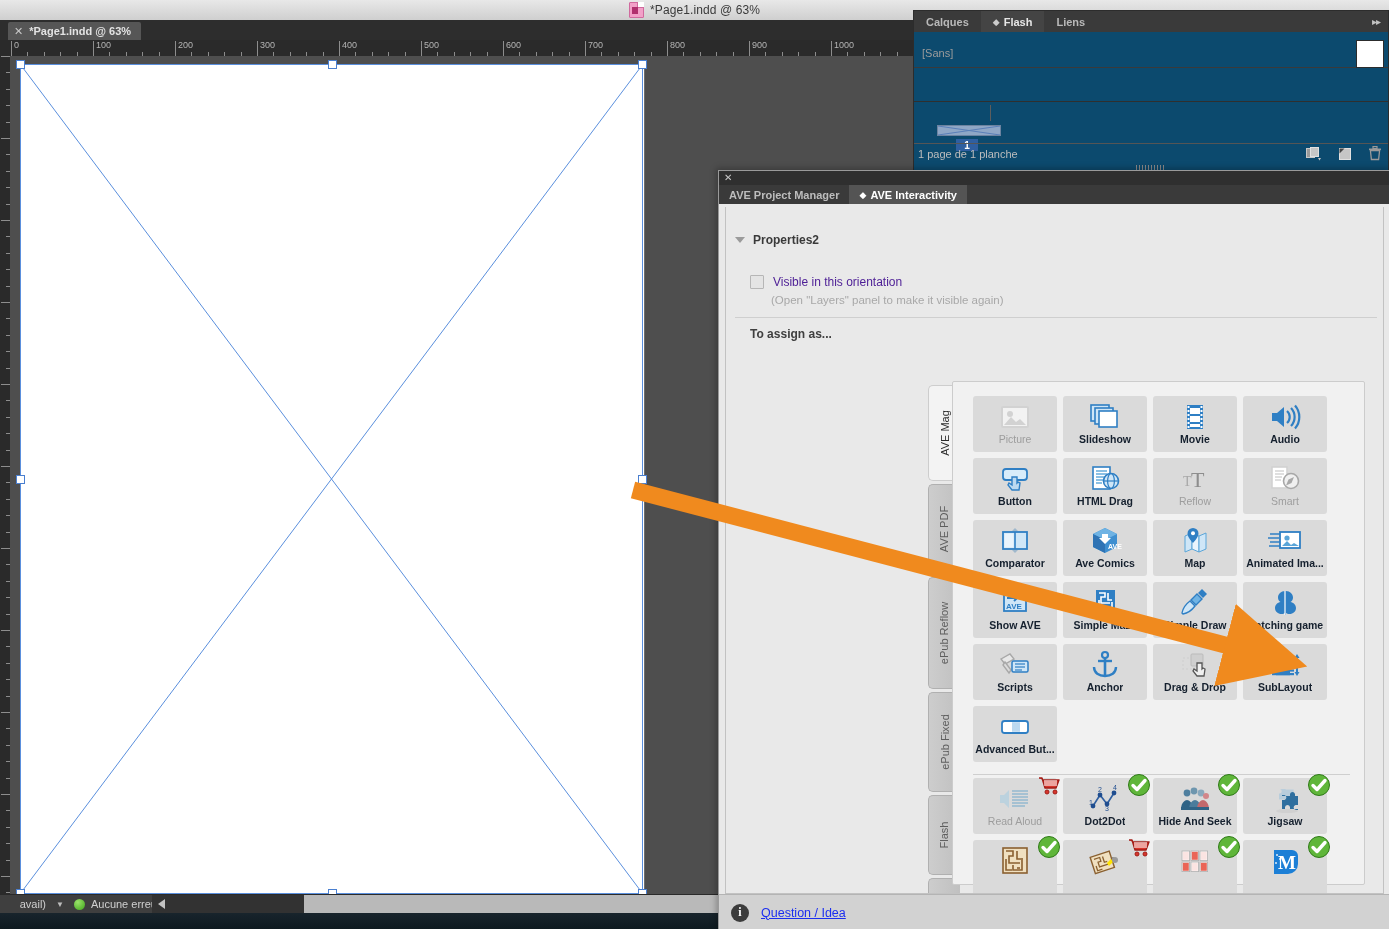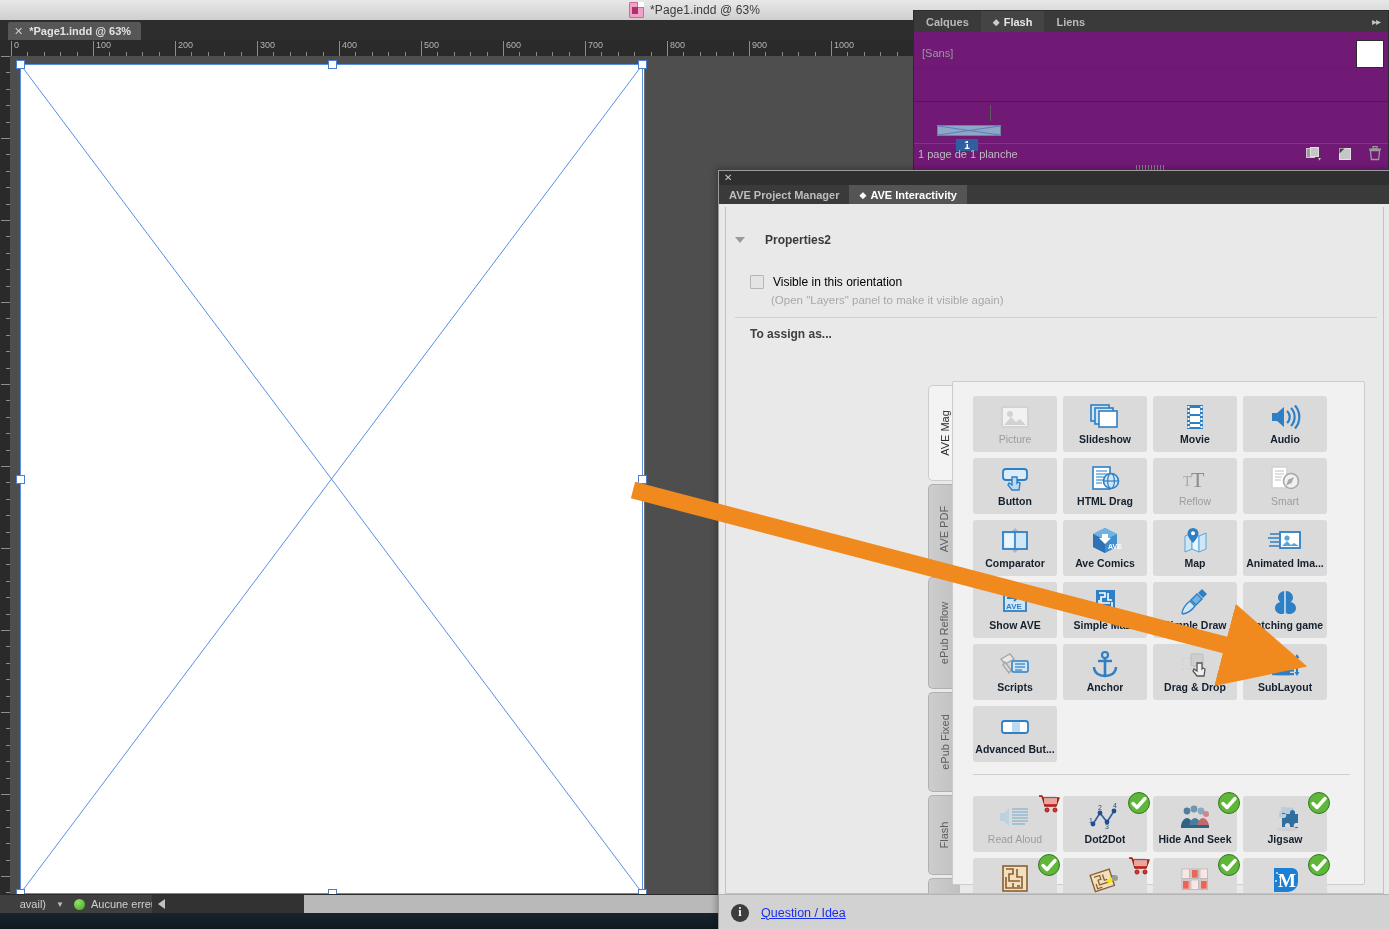--- a/index.html
+++ b/index.html
@@ -116,21 +116,21 @@
     border-right:7px solid #c2c2c2;
   }
   #hscroll .thumb{
     position:absolute;left:152px;top:0;width:1085px;height:18px;background:#b9b9b9;
   }
   #id-bottomedge{left:0;bottom:0;width:1389px;height:16px;
     background:linear-gradient(#18242c,#0e1a20);}
 
   
   #pages-panel{
-    right:0;top:10px;width:474px;height:159px;background:#701a75;
+    right:0;top:10px;width:474px;height:159px;background:#0c4a6e;
     border:1px solid #2c2c2c;
   }
   #pages-tabs{
     position:absolute;left:0;top:0;width:100%;height:21px;background:#3a3a3a;
     display:flex;align-items:flex-end;
   }
   .ptab{
     height:21px;padding:0 12px;display:flex;align-items:center;
     font-size:11px;font-weight:bold;color:#b9b9b9;
   }
@@ -209,32 +209,32 @@
     position:absolute;left:6px;top:36px;right:6px;bottom:36px;background:#e9e9e9;
     border:1px solid #c2c2c2;border-top:none;overflow:hidden;
   }
   #ave-selbar{
     position:absolute;left:0;top:0;width:100%;height:20px;
     background:linear-gradient(#a0a0a0,#8c8c8c);
     display:flex;align-items:center;padding-left:9px;box-sizing:border-box;
     color:#ffffff;font-size:11px;font-weight:bold;text-shadow:0 1px 0 rgba(0,0,0,.35);
   }
   #ave-props{
-    position:absolute;left:9px;top:26px;display:flex;align-items:center;gap:20px;
+    position:absolute;left:9px;top:26px;display:flex;align-items:center;gap:8px;
   }
   #ave-props .tri{
     width:0;height:0;border-left:5px solid transparent;border-right:5px solid transparent;
     border-top:6px solid #9b9b9b;
   }
   #ave-props .lbl{font-size:12px;font-weight:bold;color:#3a3a3a;}
   #ave-visible-row{position:absolute;left:24px;top:68px;display:flex;align-items:center;gap:9px;}
   #ave-checkbox{
     width:12px;height:12px;background:#e4e4e4;border:1px solid #b6b6b6;border-radius:1px;
   }
-  #ave-visible-label{font-size:12px;color:#000000;}
+  #ave-visible-label{font-size:12px;color:#4c1d95;}
   #ave-visible-hint{position:absolute;left:45px;top:87px;font-size:11.5px;color:#a8a8a8;}
   #ave-hr{position:absolute;left:9px;top:110px;right:6px;height:1px;background:#cfcfcf;}
   #ave-assign{position:absolute;left:24px;top:120px;font-size:12px;font-weight:bold;color:#404040;}
 
   
   #vtabs{position:absolute;left:202px;top:178px;width:32px;}
   .vtab{
     position:relative;width:32px;box-sizing:border-box;
     background:linear-gradient(90deg,#cdcdcd,#c0c0c0);
     border:1px solid #b0b0b0;border-right:none;border-radius:5px 0 0 5px;
@@ -841,21 +841,21 @@
                   <rect x="4" y="9" width="26" height="12" rx="2.5" fill="#ffffff" stroke="#2f7fc4" stroke-width="1.8"></rect>
                   <rect x="14" y="10.2" width="8" height="9.6" fill="#bcd9f0"></rect>
                 </svg>
               </div>
               <div class="clabel">Advanced But...</div>
             </div>
           </div>
         <div id="games-hr-holder">
             <div style="height: 1px; background: rgb(207, 207, 207); margin-top: 12px;"></div>
           </div>
-        <div class="grid" id="grid-games" style="margin-top:21px">
+        <div class="grid" id="grid-games" style="margin-top:3px">
             <div class="cell disabled">
               <div class="glyph">
                 <svg width="34" height="30" viewBox="0 0 34 30">
                   <path d="M2 11 h4 l5-5 v18 l-5-5 h-4z" fill="#bcd2de"></path>
                   <g stroke="#8fb6cf" stroke-width="1.4">
                     <line x1="14" y1="7" x2="30" y2="7"></line>
                     <line x1="14" y1="10" x2="30" y2="10"></line>
                     <line x1="14" y1="13" x2="30" y2="13"></line>
                     <line x1="14" y1="16" x2="30" y2="16"></line>
                     <line x1="14" y1="19" x2="30" y2="19"></line>

